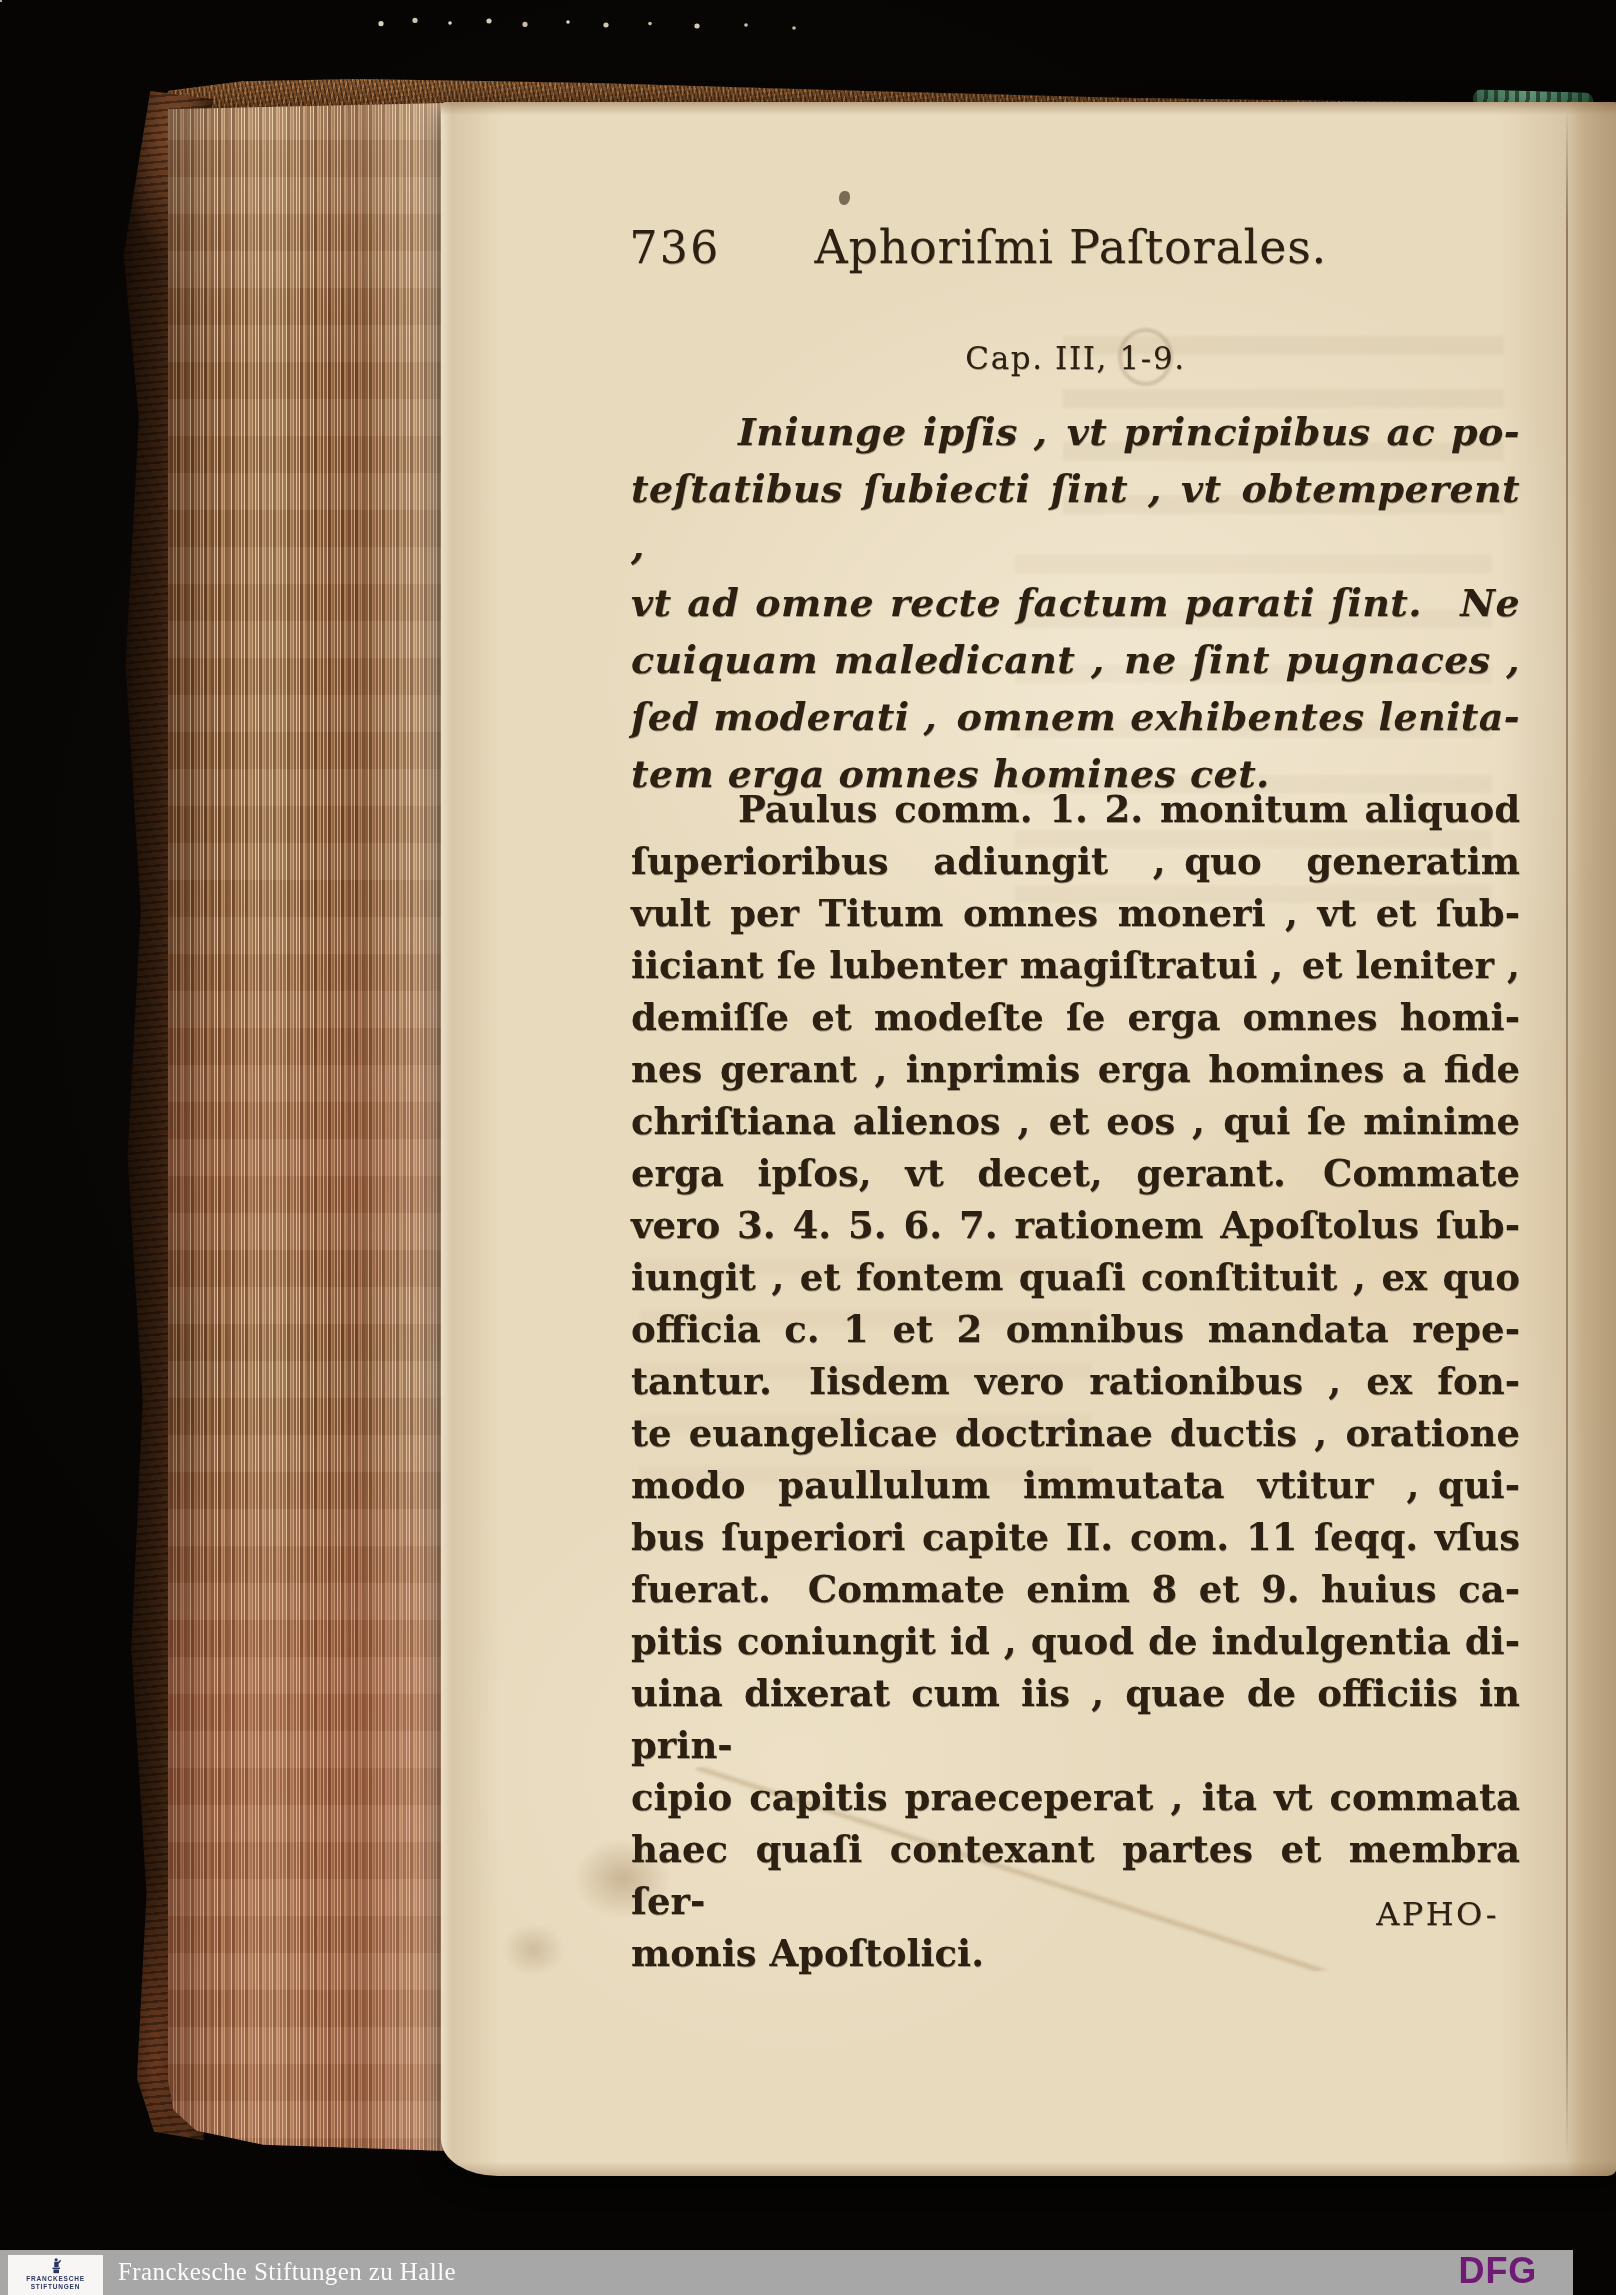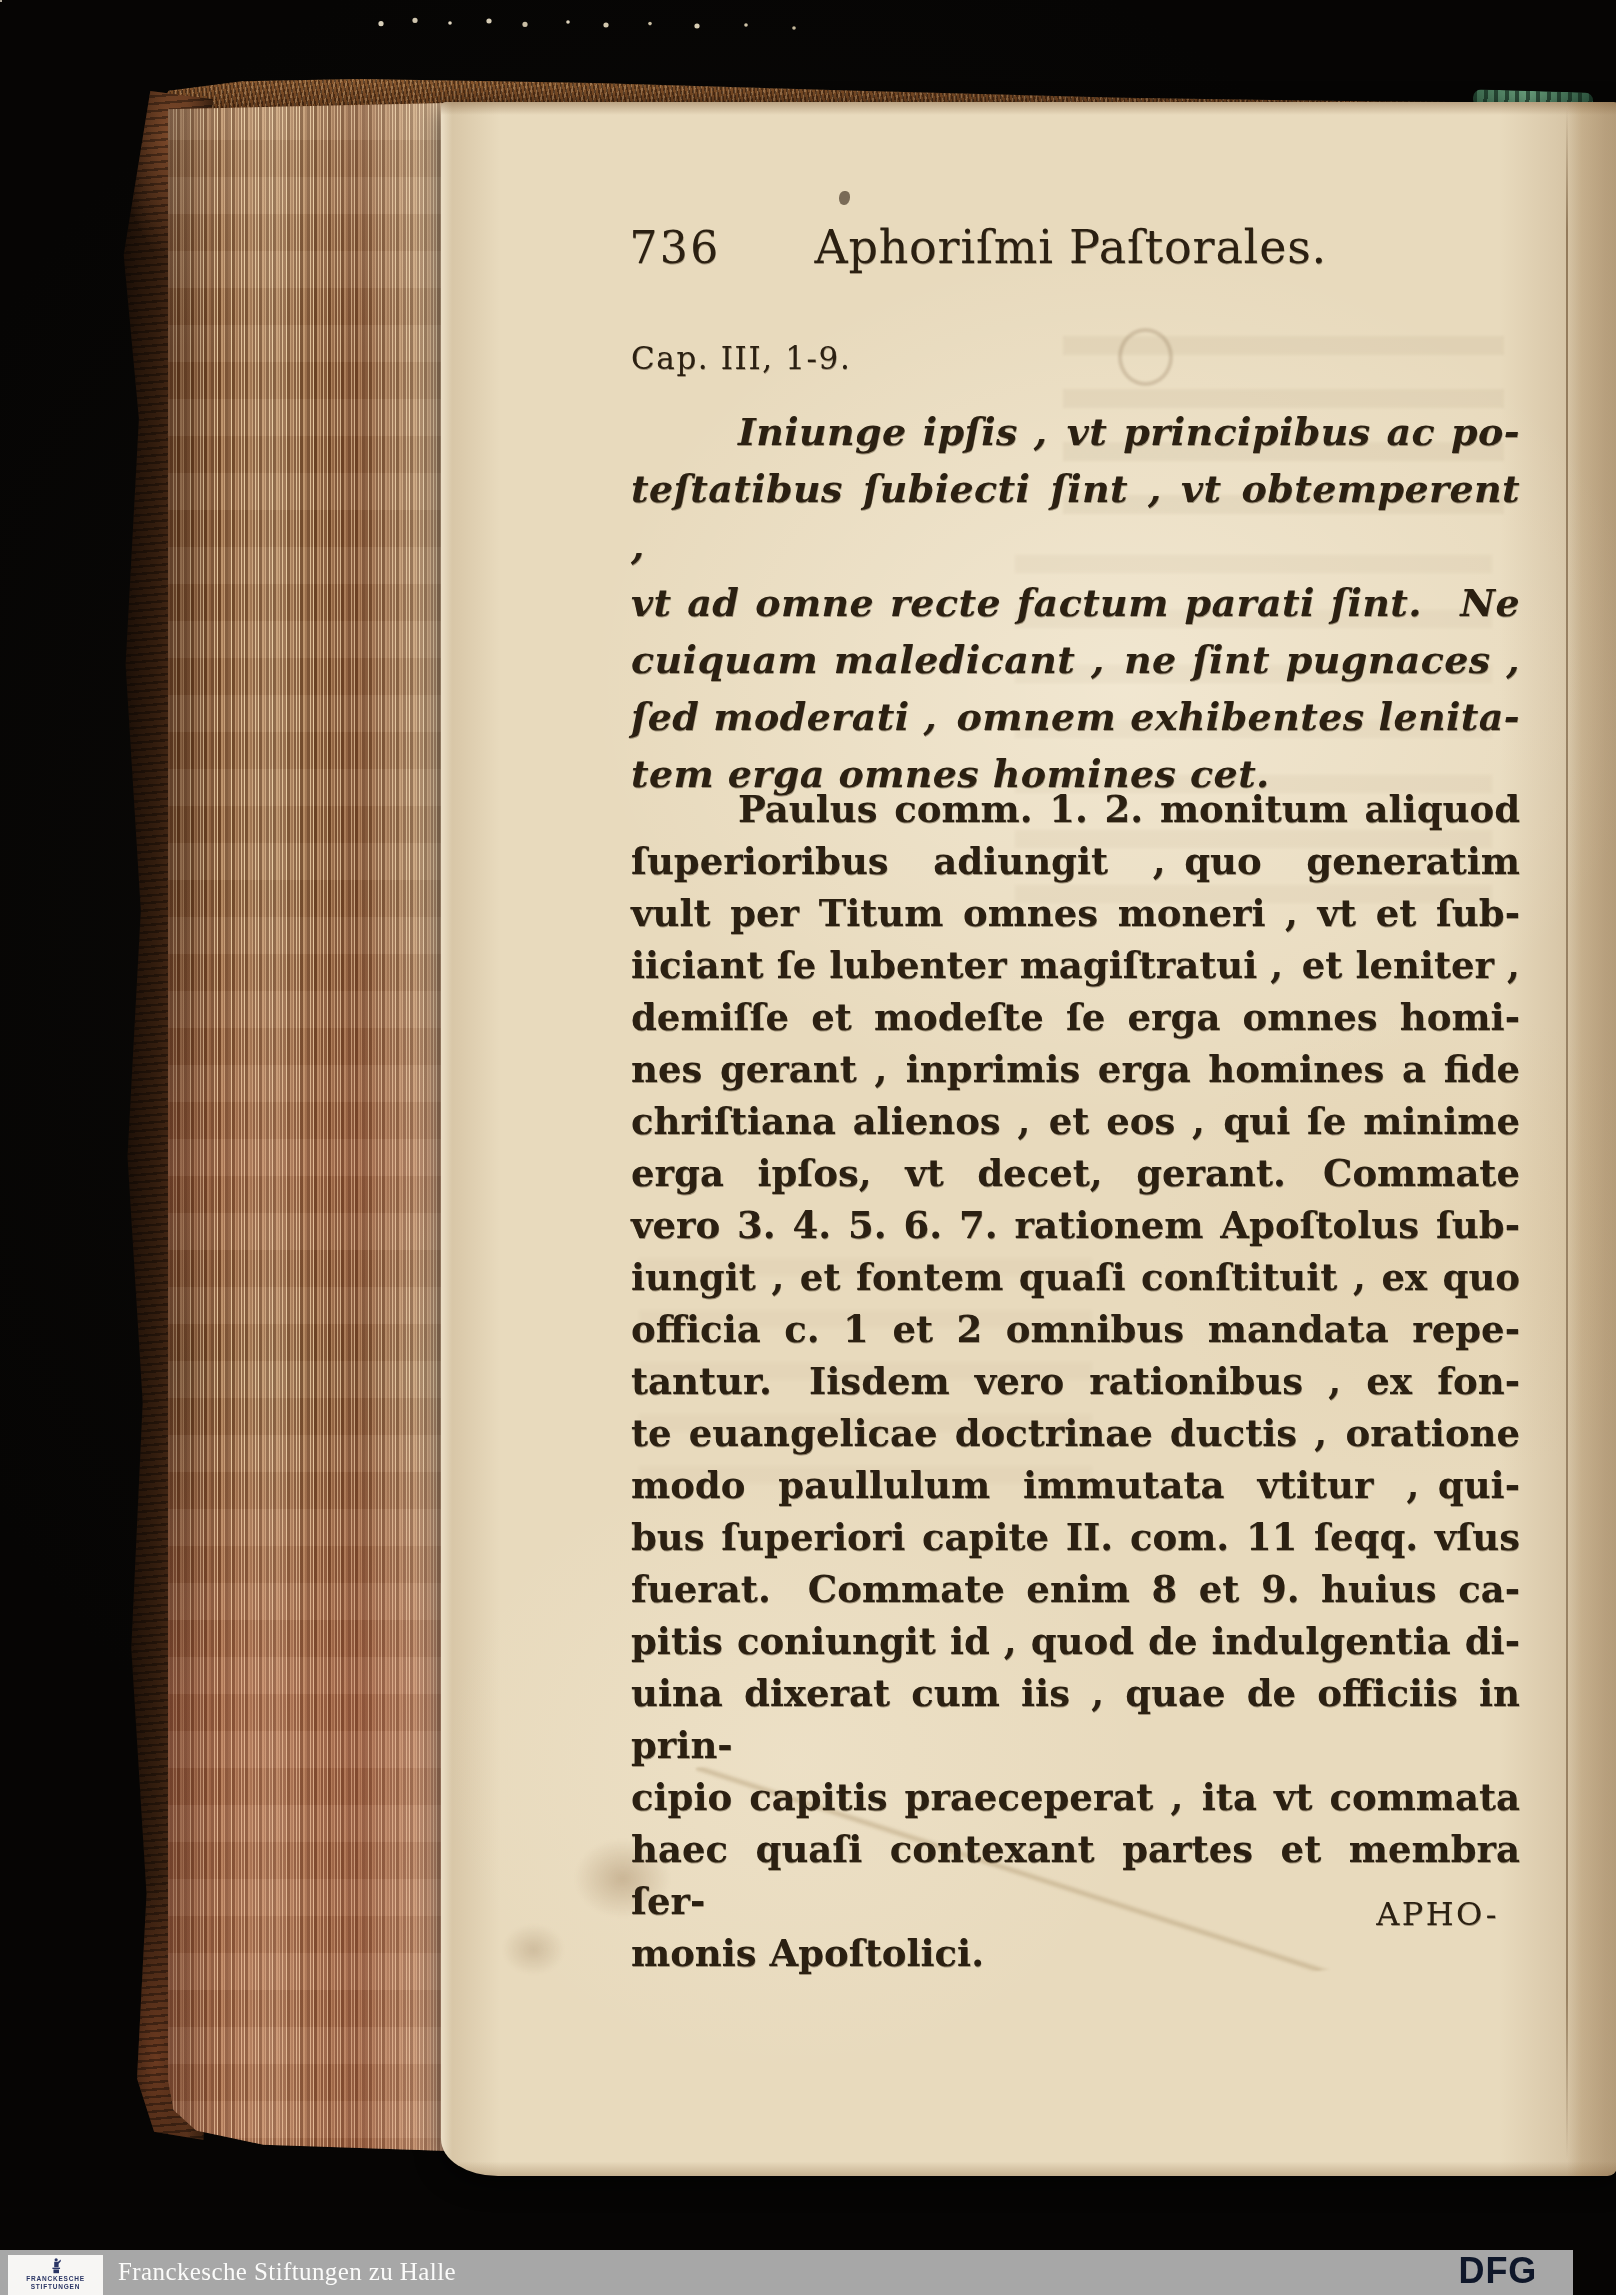--- a/index.html
+++ b/index.html
@@ -76,21 +76,21 @@
       background:linear-gradient(24deg, rgba(0,0,0,0) 48.6%, rgba(172,148,108,.9) 49.5%, rgba(0,0,0,0) 50.4%);
       filter:blur(0.8px);transform:rotate(-6deg);}
 
   
   .content{position:absolute;left:190px;top:0;width:889px;color:#2b2012;
     text-shadow:0.4px 0.5px 0.6px rgba(58,42,22,.42);}
   .pg-header{position:absolute;top:120px;left:0;width:100%;height:52px;}
   .pagenum{position:absolute;left:-1.6px;top:0;font-size:44px;letter-spacing:2.4px;}
   .runtitle{position:absolute;left:0;top:-1.6px;width:100%;text-align:center;
     font-size:46px;letter-spacing:0.8px;transform:translateX(-4.8px);font-weight:500;}
-  .caphead{position:absolute;top:238px;left:0;width:100%;
+  .caphead{position:absolute;top:238px;left:0;width:100%;text-align:center;
     font-size:31px;letter-spacing:1.6px;}
   .quote{position:absolute;top:301px;left:0;width:100%;font-style:italic;
     font-size:38px;line-height:57px;letter-spacing:0.4px;}
   .bodytext{position:absolute;top:681px;left:0;width:100%;
     font-size:37px;line-height:52px;}
   .line{display:block;width:100%;box-sizing:border-box;
     text-align:justify;text-align-last:justify;white-space:normal;font-weight:bold;}
   .line.indent{padding-left:107px;}
   .line.noj{text-align:right;text-align-last:left;}
   .catchword{position:absolute;top:1793px;left:0;width:100%;box-sizing:border-box;
@@ -99,21 +99,21 @@
   
   .footer{position:absolute;left:0;bottom:0;width:1573px;height:45px;background:#a7a7a7;z-index:9;}
   .logo-box{position:absolute;left:8px;bottom:0;width:95px;height:40px;background:#f7f6f4;
     display:flex;flex-direction:column;align-items:center;justify-content:flex-start;padding-top:1.6px;box-sizing:border-box;}
   .logo-box svg{width:18px;height:18px;flex:0 0 auto;}
   .logo-caption{display:flex;flex-direction:column;align-items:center;line-height:7.3px;margin-top:0.8px;
     font-family:"Liberation Sans",sans-serif;font-size:6.5px;letter-spacing:0.8px;color:#2a3565;font-weight:bold;}
   .footer-title{position:absolute;left:118px;top:50%;transform:translateY(-52%);
     font-family:"Liberation Serif",serif;font-size:25px;color:#fbfbfa;letter-spacing:0.4px;}
   .dfg{position:absolute;right:36px;top:50%;transform:translateY(-54%);
-    font-family:"Liberation Sans",sans-serif;font-weight:bold;font-size:36px;color:#0f172a;letter-spacing:0.8px;}
+    font-family:"Liberation Sans",sans-serif;font-weight:bold;font-size:36px;color:#701a75;letter-spacing:0.8px;}
 </style>
 </head>
 <body>
 
 <div class="stage">
 
   <div class="top-edge"></div>
   <div class="glints"></div>
   <div class="headband"></div>
   <div class="cover-edge"></div>

